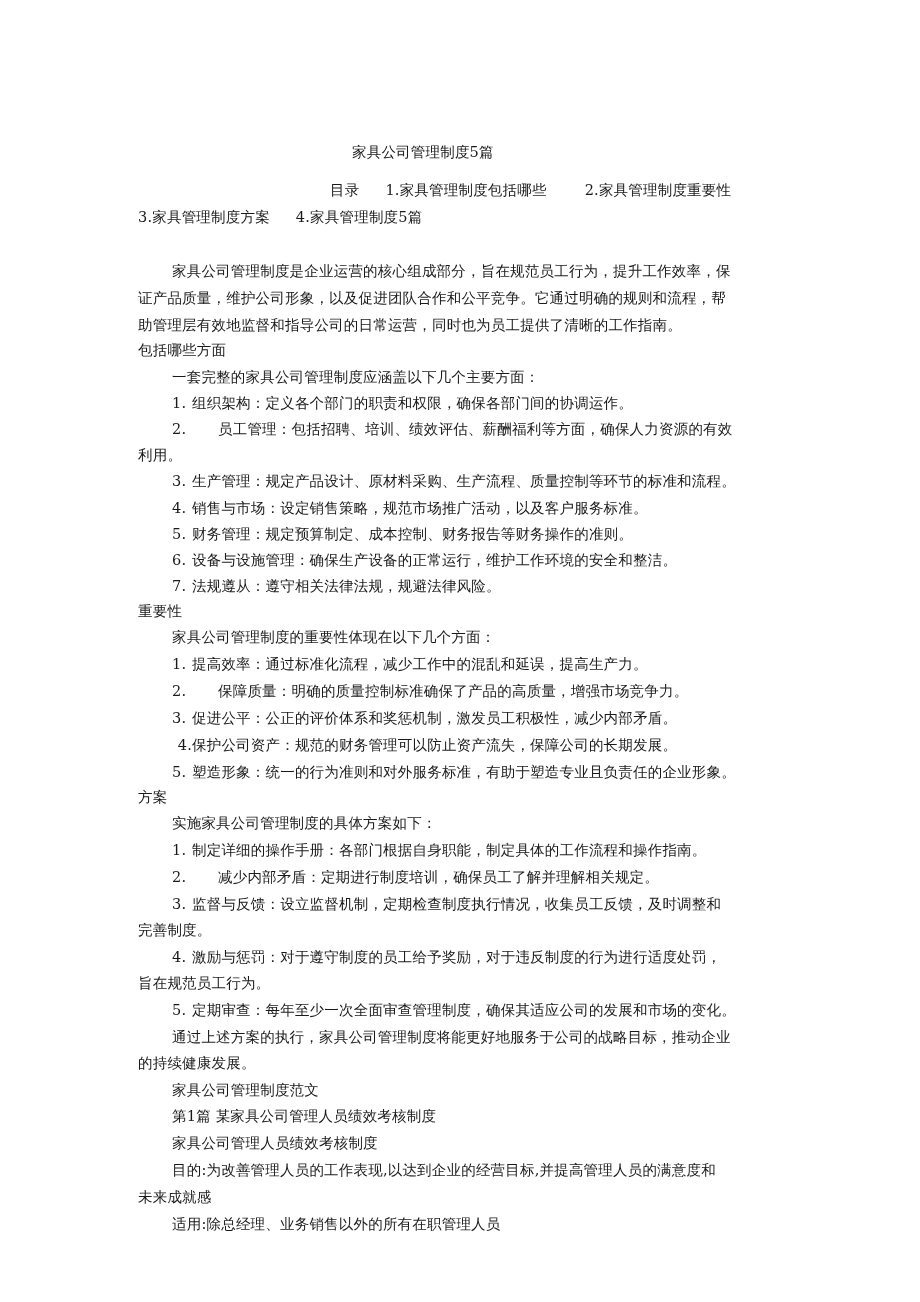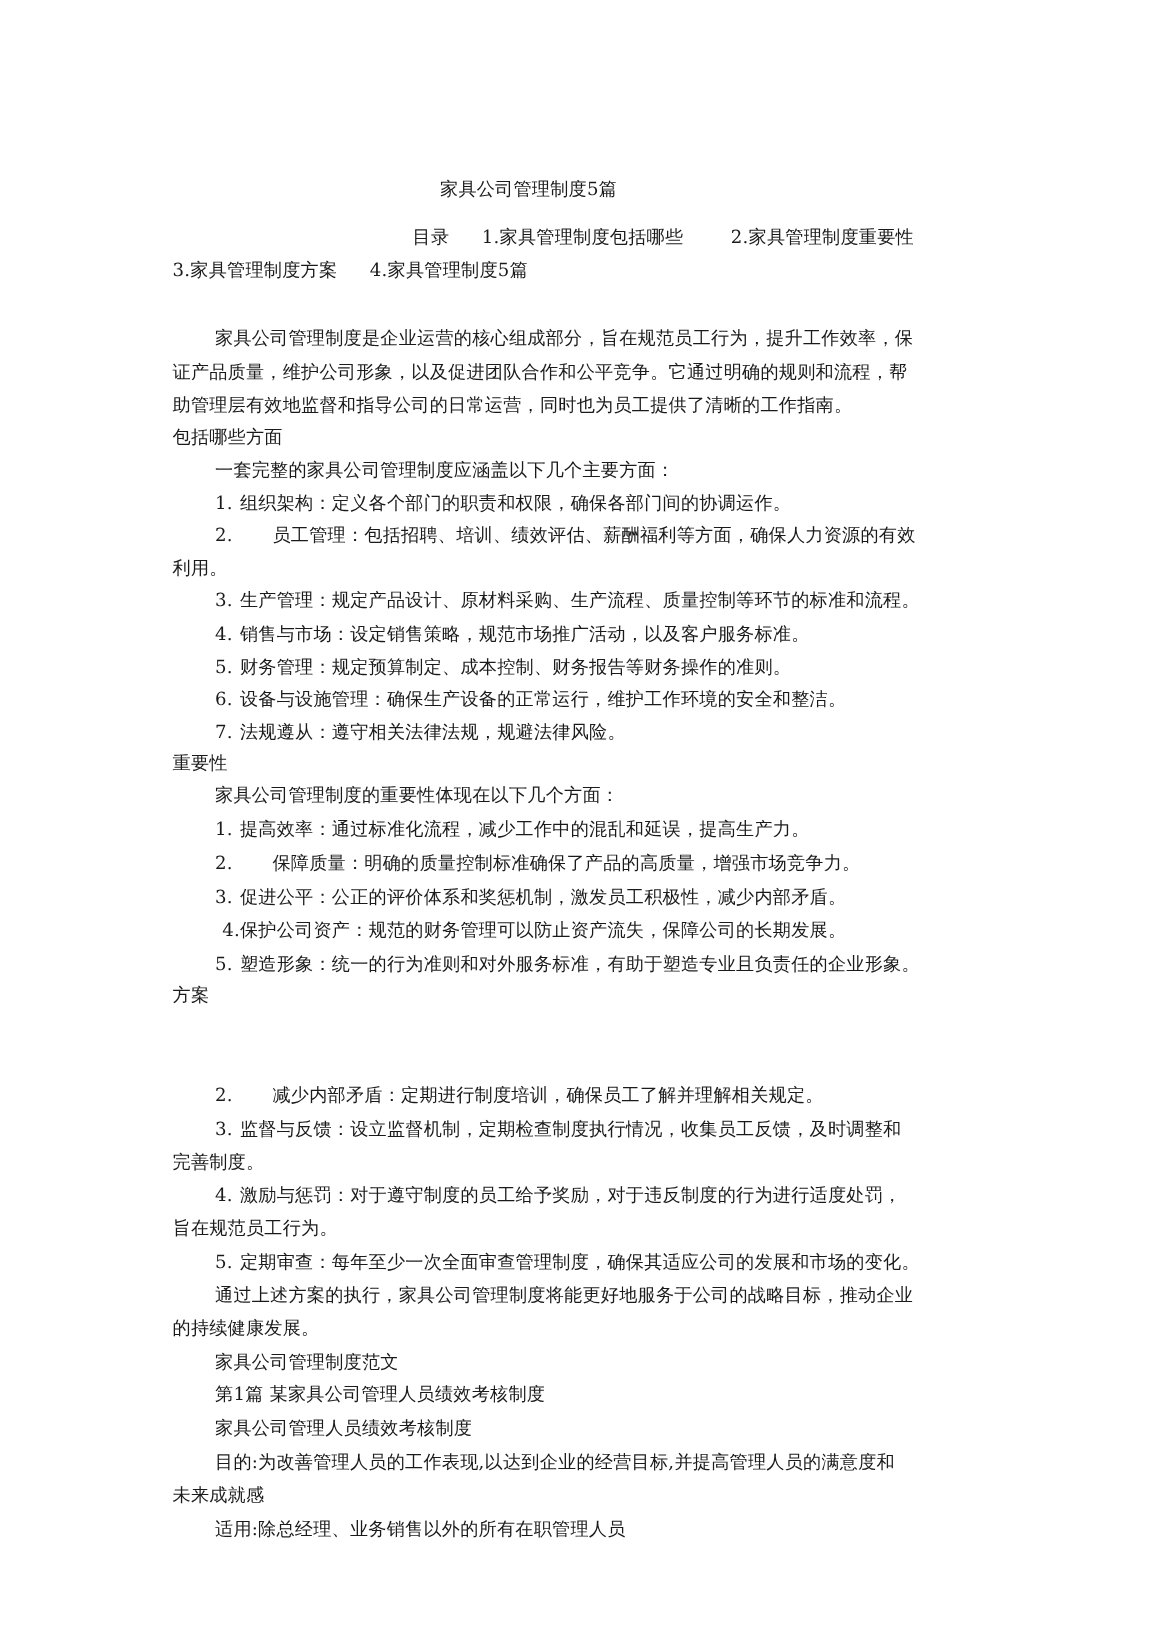--- a/index.html
+++ b/index.html
@@ -58,20 +58,22 @@
 
   <div class="line" style="left:138px; top:574px;">重要性</div>
   <div class="line" style="left:172px; top:600px;">家具公司管理制度的重要性体现在以下几个方面：</div>
   <div class="line" style="left:172px; top:627px;"><span class="num">1.</span><span>提高效率：通过标准化流程，减少工作中的混乱和延误，提高生产力。</span></div>
   <div class="line" style="left:172px; top:654px;"><span class="num-wide">2.</span><span>保障质量：明确的质量控制标准确保了产品的高质量，增强市场竞争力。</span></div>
   <div class="line" style="left:172px; top:681px;"><span class="num">3.</span><span>促进公平：公正的评价体系和奖惩机制，激发员工积极性，减少内部矛盾。</span></div>
   <div class="line" style="left:172px; top:708px;text-align:right;"><span class="num">4.</span><span>保护公司资产：规范的财务管理可以防止资产流失，保障公司的长期发展。</span></div>
   <div class="line" style="left:172px; top:735px;"><span class="num">5.</span><span>塑造形象：统一的行为准则和对外服务标准，有助于塑造专业且负责任的企业形象。</span></div>
 
   <div class="line" style="left:138px; top:760px;">方案</div>
+  <div class="line" style="left:172px; top:786px;">实施家具公司管理制度的具体方案如下：</div>
+  <div class="line" style="left:172px; top:813px;"><span class="num">1.</span><span>制定详细的操作手册：各部门根据自身职能，制定具体的工作流程和操作指南。</span></div>
   <div class="line" style="left:172px; top:840px;"><span class="num-wide">2.</span><span>减少内部矛盾：定期进行制度培训，确保员工了解并理解相关规定。</span></div>
   <div class="line" style="left:172px; top:867px;"><span class="num">3.</span><span>监督与反馈：设立监督机制，定期检查制度执行情况，收集员工反馈，及时调整和</span></div>
   <div class="line" style="left:138px; top:893px;">完善制度。</div>
   <div class="line" style="left:172px; top:920px;"><span class="num">4.</span><span>激励与惩罚：对于遵守制度的员工给予奖励，对于违反制度的行为进行适度处罚，</span></div>
   <div class="line" style="left:138px; top:946px;">旨在规范员工行为。</div>
   <div class="line" style="left:172px; top:973px;"><span class="num">5.</span><span>定期审查：每年至少一次全面审查管理制度，确保其适应公司的发展和市场的变化。</span></div>
   <div class="line" style="left:172px; top:1000px;">通过上述方案的执行，家具公司管理制度将能更好地服务于公司的战略目标，推动企业</div>
   <div class="line" style="left:138px; top:1026px;">的持续健康发展。</div>
 
   <div class="line" style="left:172px; top:1053px;">家具公司管理制度范文</div>

